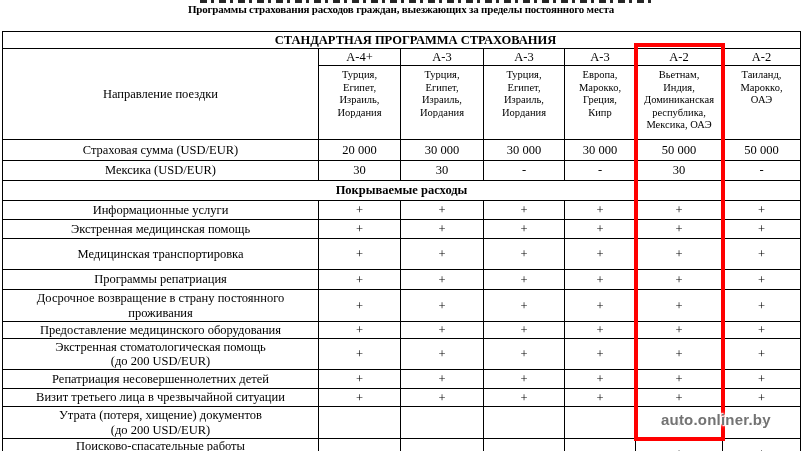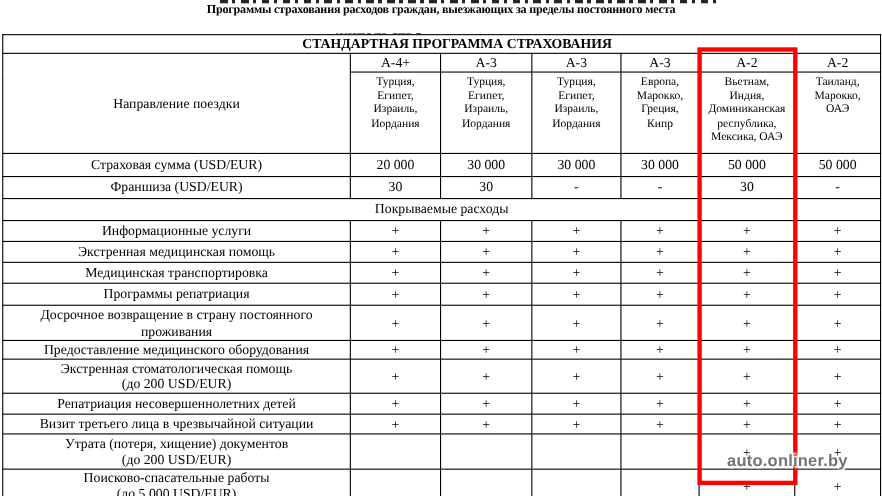--- a/index.html
+++ b/index.html
@@ -34,21 +34,21 @@
   }
   tr.thead td{font-weight:bold;height:16px;line-height:15px;padding-left:28px;}
   tr.codes td{height:16px;line-height:15px;}
   td.direction{font-size:12.5px;margin-left:23px;}
   tr.dest td{
     height:70px;vertical-align:top;padding-top:3px;
     font-size:10.5px;line-height:12.5px;
   }
   tr.sums td{height:20px;}
   tr.fran td{height:19px;}
-  tr.section td{height:19px;font-weight:normal;}
+  tr.section td{height:19px;font-weight:bold;}
   td.expense-label{
     text-align:left;padding:2px 2px 0 5px;vertical-align:top;
     font-size:12.5px;line-height:14.5px;
   }
   td.plus-cell{vertical-align:top;padding-top:2px;font-size:13px;line-height:14px;}
   .red-box{
     position:absolute;left:634px;top:43px;width:91px;height:398px;
     border:4px solid #f00;box-sizing:border-box;pointer-events:none;z-index:5;
   }
   .watermark{
@@ -104,21 +104,21 @@
     <tr class="sums" id="sums-row">
       <td>Страховая сумма (USD/EUR)</td>
     <td>20 000</td>
         <td>30 000</td>
         <td>30 000</td>
         <td>30 000</td>
         <td>50 000</td>
         <td>50 000</td>
       </tr>
     <tr class="fran" id="fran-row">
-      <td>Франшиза (USD/EUR)</td>
+      <td>Мексика (USD/EUR)</td>
     <td>30</td>
         <td>30</td>
         <td>-</td>
         <td>-</td>
         <td>30</td>
         <td>-</td>
       </tr>
     <tr class="section">
       <td colspan="7">Покрываемые расходы</td>
     </tr>
@@ -133,21 +133,21 @@
       </tr>
       <tr style="height: 19px;">
         <td class="expense-label">Экстренная медицинская помощь</td>
         <td class="plus-cell">+</td>
         <td class="plus-cell">+</td>
         <td class="plus-cell">+</td>
         <td class="plus-cell">+</td>
         <td class="plus-cell">+</td>
         <td class="plus-cell">+</td>
       </tr>
-      <tr style="height: 19px;">
+      <tr style="height: 31px;">
         <td class="expense-label">Медицинская транспортировка</td>
         <td class="plus-cell">+</td>
         <td class="plus-cell">+</td>
         <td class="plus-cell">+</td>
         <td class="plus-cell">+</td>
         <td class="plus-cell">+</td>
         <td class="plus-cell">+</td>
       </tr>
       <tr style="height: 20px;">
         <td class="expense-label">Программы репатриация</td>

